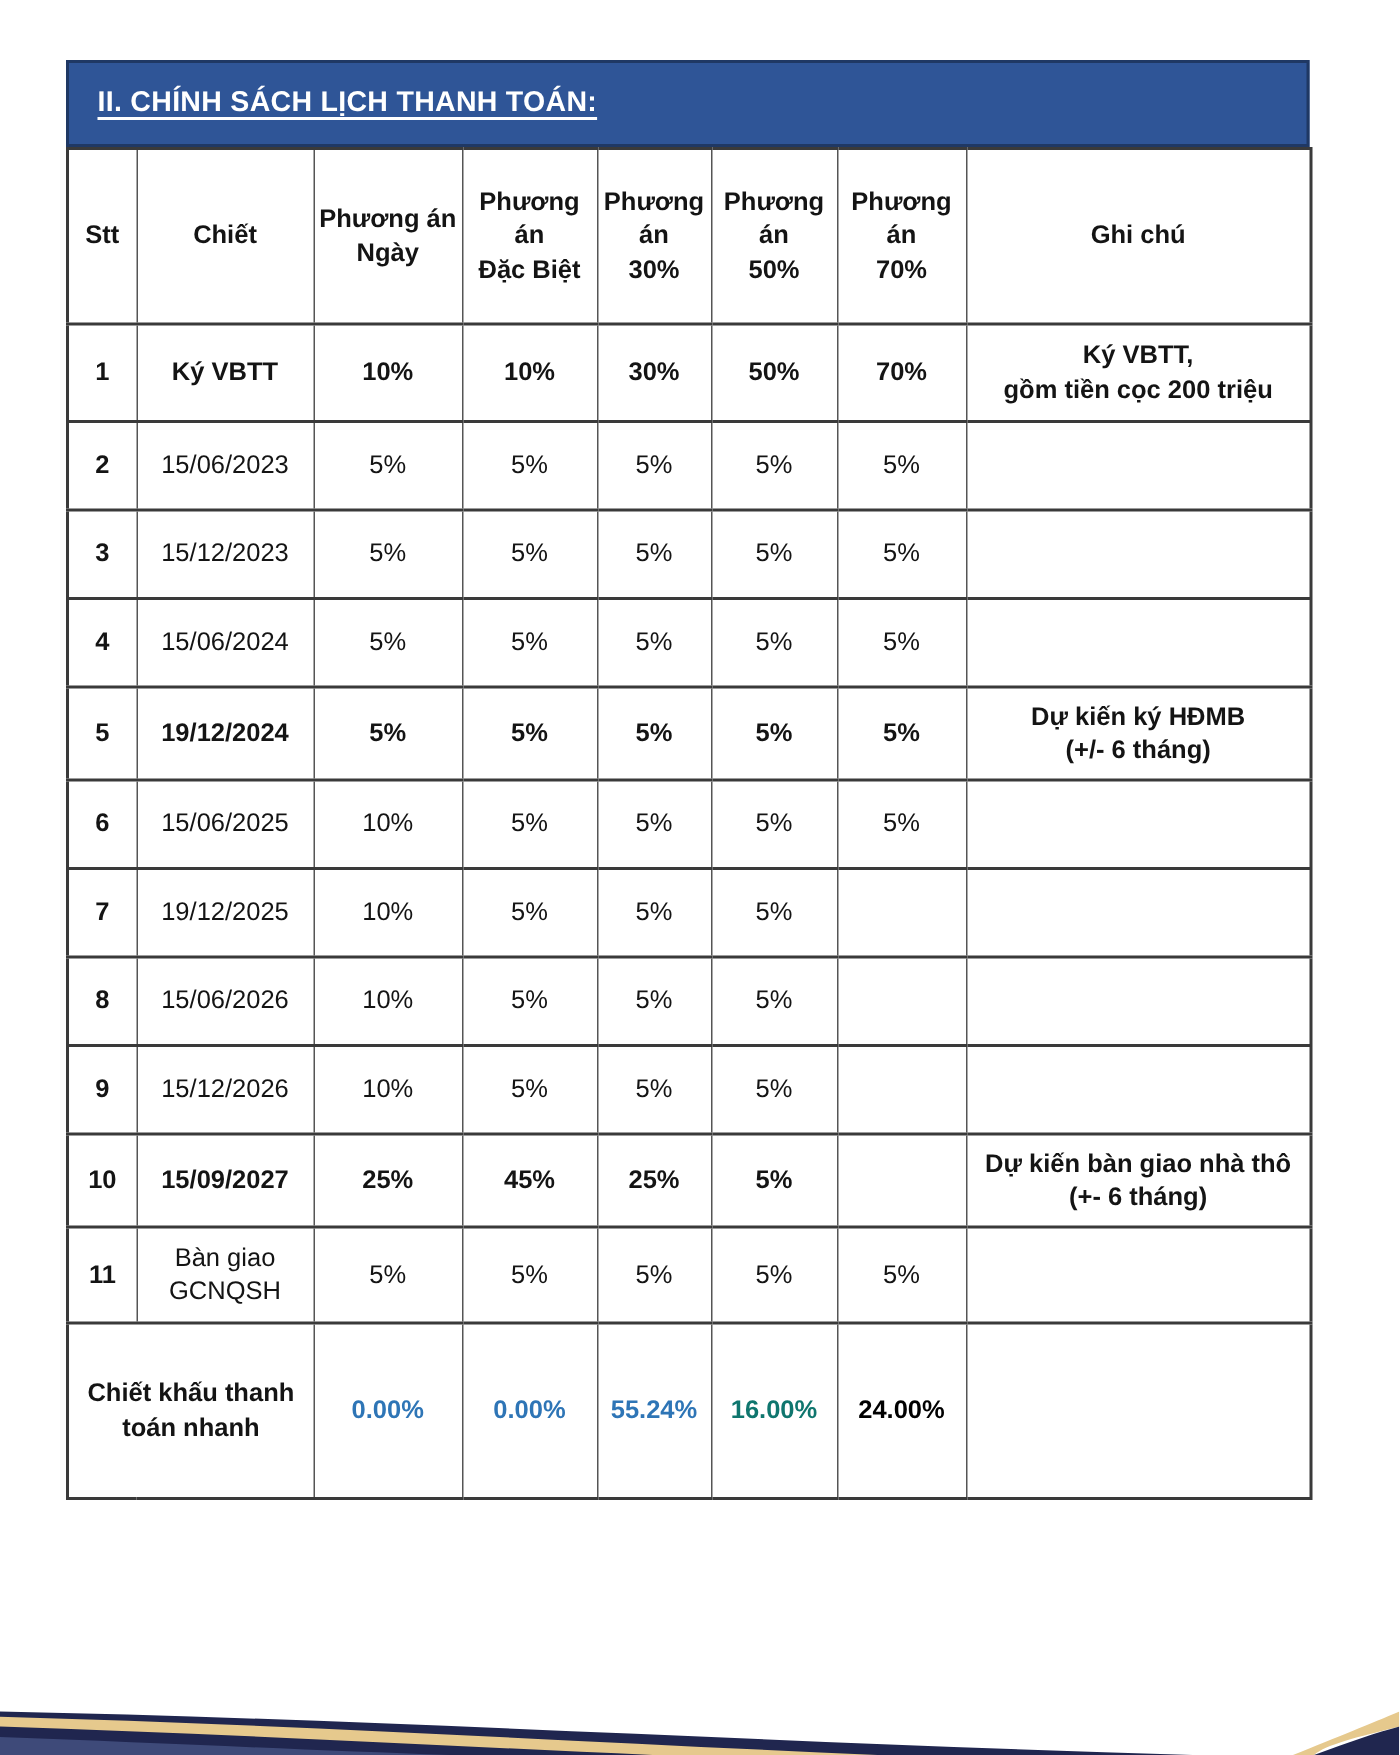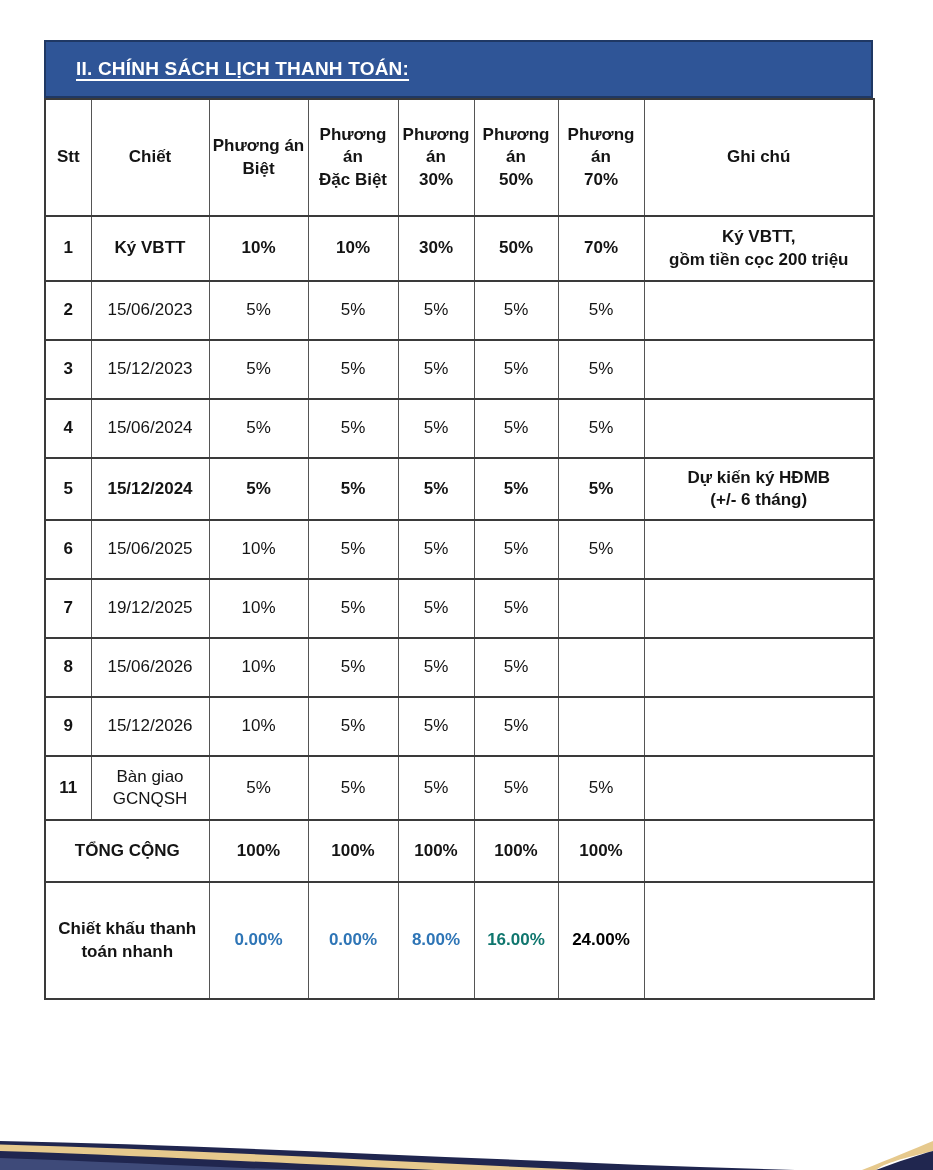--- a/index.html
+++ b/index.html
@@ -1,20 +1,20 @@
 <!DOCTYPE html>
 <html><head>
 <meta charset="utf-8">
 <style>
   html,body{margin:0;padding:0;background:#ffffff;}
   .page{position:relative;width:933px;height:1170px;background:#ffffff;overflow:hidden;
         font-family:"Liberation Sans","DejaVu Sans",sans-serif;color:#141414;}
   .table-block{position:absolute;left:44px;top:40px;width:829px;}
   .title-bar{box-sizing:border-box;width:829px;height:58px;background:#2f5597;
-             border:2px solid #1f3864;display:flex;align-items:center;padding-left:30px;}
+             border:2px solid #1f3864;display:flex;align-items:center;padding-left:19px;}
   .title-bar span{color:#ffffff;font-weight:700;font-size:19px;letter-spacing:.2px;
                   text-decoration:underline;text-underline-offset:4px;text-decoration-thickness:2px;}
   table.sched{table-layout:fixed;width:829px;border-collapse:collapse;background:#ffffff;
               border:2px solid #3a3a3a;}
   table.sched td,table.sched th{box-sizing:border-box;border-left:1px solid #555;border-right:1px solid #555;
               border-top:2px solid #3a3a3a;border-bottom:2px solid #3a3a3a;
               text-align:center;vertical-align:middle;padding:2px 3px;font-size:17px;line-height:1.3;
               white-space:pre-line;overflow:hidden;}
   th{font-weight:700;}
   td.stt{font-weight:700;}
@@ -44,21 +44,21 @@
         <col style="width:76px">
           <col style="width:84px">
           <col style="width:86px">
           <col style="width:230px">
       </colgroup>
       <tbody>
           <tr style="height:117px">
         <th>Stt</th>
         <th>Chiết</th>
         <th>Phương án
-Biệt</th>
+Ngày</th>
         <th>Phương
 án
 Đặc Biệt</th>
         <th>Phương
 án
 30%</th>
         <th>Phương
 án
 50%</th>
         <th>Phương
@@ -107,21 +107,21 @@
         <td>5%</td>
         <td>5%</td>
         <td>5%</td>
         <td>5%</td>
         <td>5%</td>
         <td class="note"></td>
       </tr>
 
       <tr style="height:62px" class="emph">
         <td class="stt">5</td>
-        <td>15/12/2024</td>
+        <td>19/12/2024</td>
         <td>5%</td>
         <td>5%</td>
         <td>5%</td>
         <td>5%</td>
         <td>5%</td>
         <td class="note">Dự kiến ký HĐMB
 (+/- 6 tháng)</td>
       </tr>
 
       <tr style="height:59px">
@@ -161,49 +161,51 @@
         <td class="stt">9</td>
         <td>15/12/2026</td>
         <td>10%</td>
         <td>5%</td>
         <td>5%</td>
         <td>5%</td>
         <td></td>
         <td class="note"></td>
       </tr>
 
+      <tr style="height:62px" class="emph">
+        <td class="stt">10</td>
+        <td>15/09/2027</td>
+        <td>25%</td>
+        <td>45%</td>
+        <td>25%</td>
+        <td>5%</td>
+        <td></td>
+        <td class="note">Dự kiến bàn giao nhà thô
+(+- 6 tháng)</td>
+      </tr>
 
       <tr style="height:64px">
         <td class="stt">11</td>
         <td>Bàn giao
 GCNQSH</td>
         <td>5%</td>
         <td>5%</td>
         <td>5%</td>
         <td>5%</td>
         <td>5%</td>
         <td class="note"></td>
       </tr>
 
-      <tr style="height:62px">
-        <td colspan="2" class="label">TỔNG CỘNG</td>
-        <td class="label">100%</td>
-        <td class="label">100%</td>
-        <td class="label">100%</td>
-        <td class="label">100%</td>
-        <td class="label">100%</td>
-        <td></td>
-      </tr>
 
       <tr style="height:117px">
         <td colspan="2" class="label">Chiết khấu thanh
 toán nhanh</td>
         <td class="disc" style="color:#2e75b6">0.00%</td>
         <td class="disc" style="color:#2e75b6">0.00%</td>
-        <td class="disc" style="color:#2e75b6">8.00%</td>
+        <td class="disc" style="color:#2e75b6">55.24%</td>
         <td class="disc" style="color:#0f766e">16.00%</td>
         <td class="disc" style="color:#000000">24.00%</td>
         <td></td>
       </tr>
     </tbody>
       </table>
   </div>
 
   <svg class="wave" viewBox="0 0 933 80" aria-hidden="true">
     <path d="M0,51 C250,56 520,72 795,80 L0,80 Z" fill="#20264f"></path>

